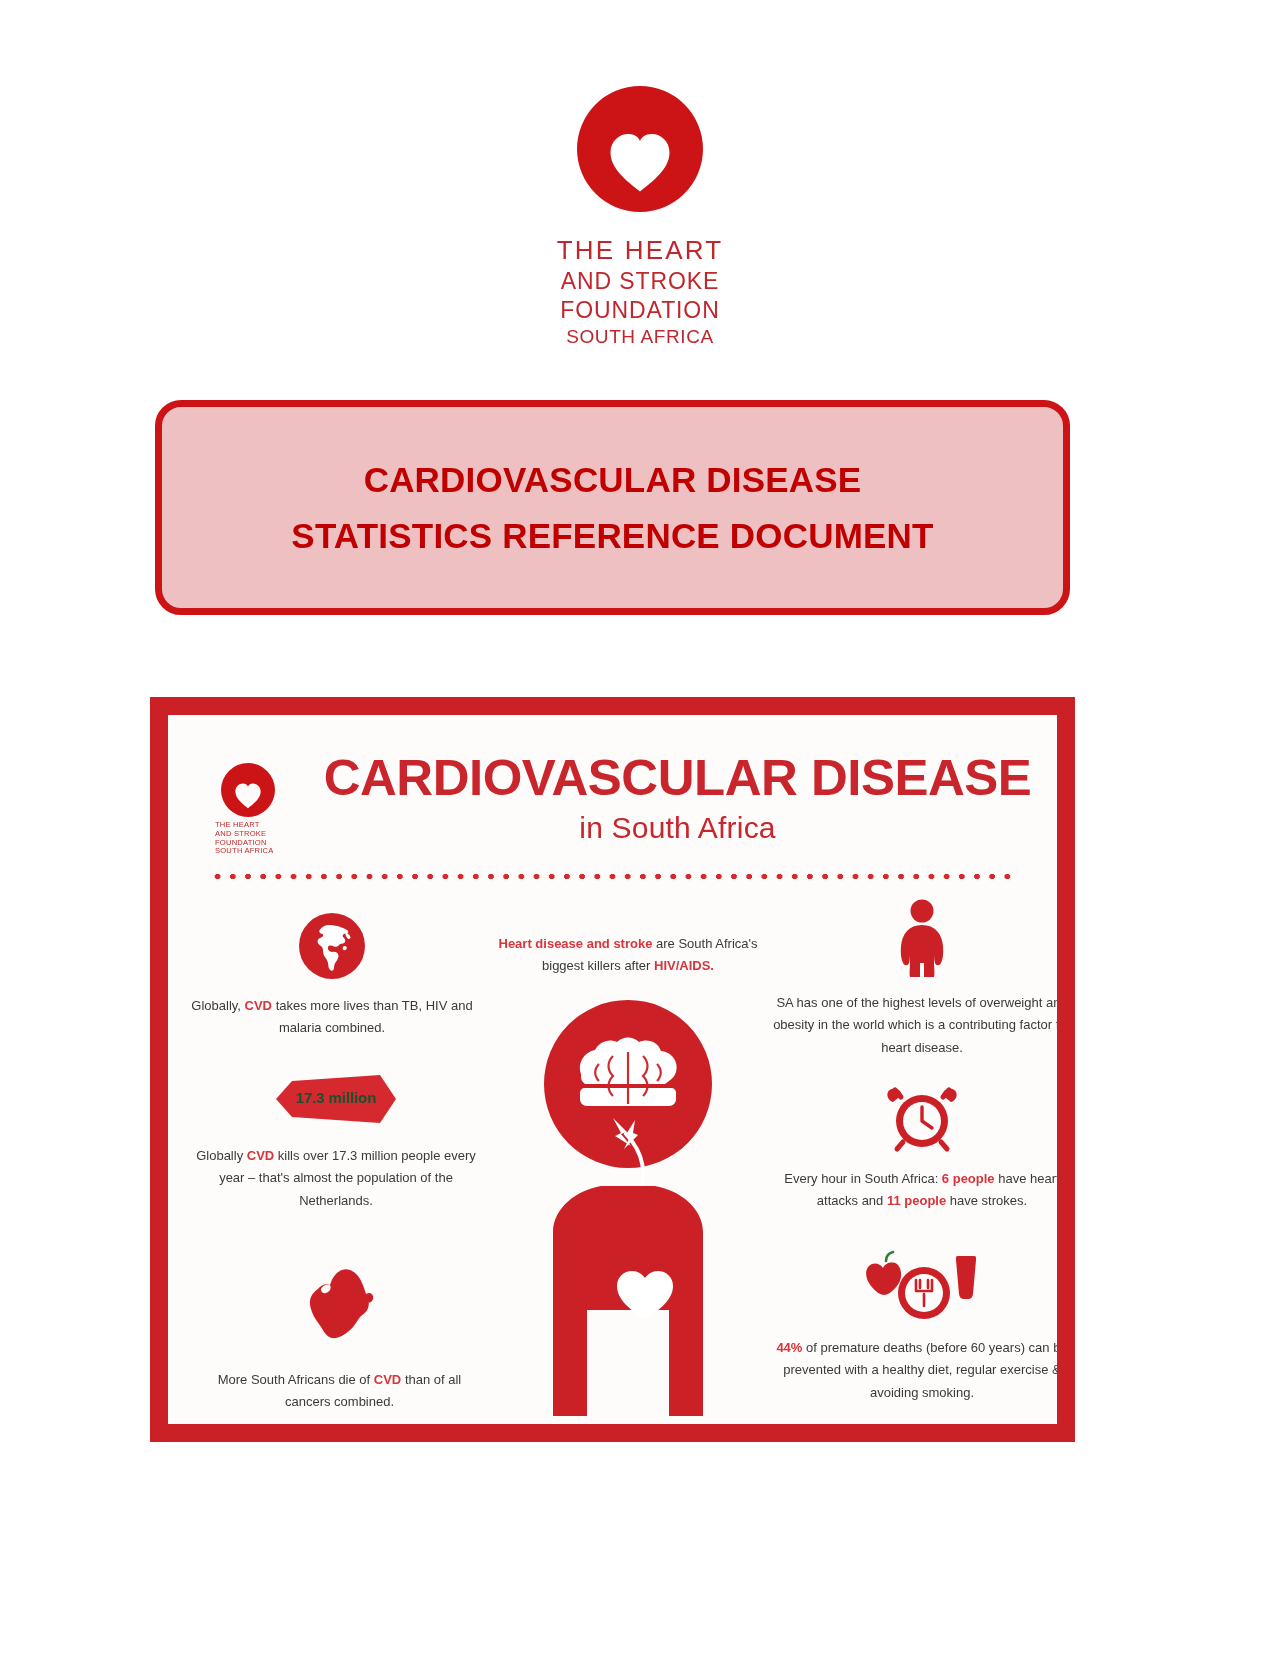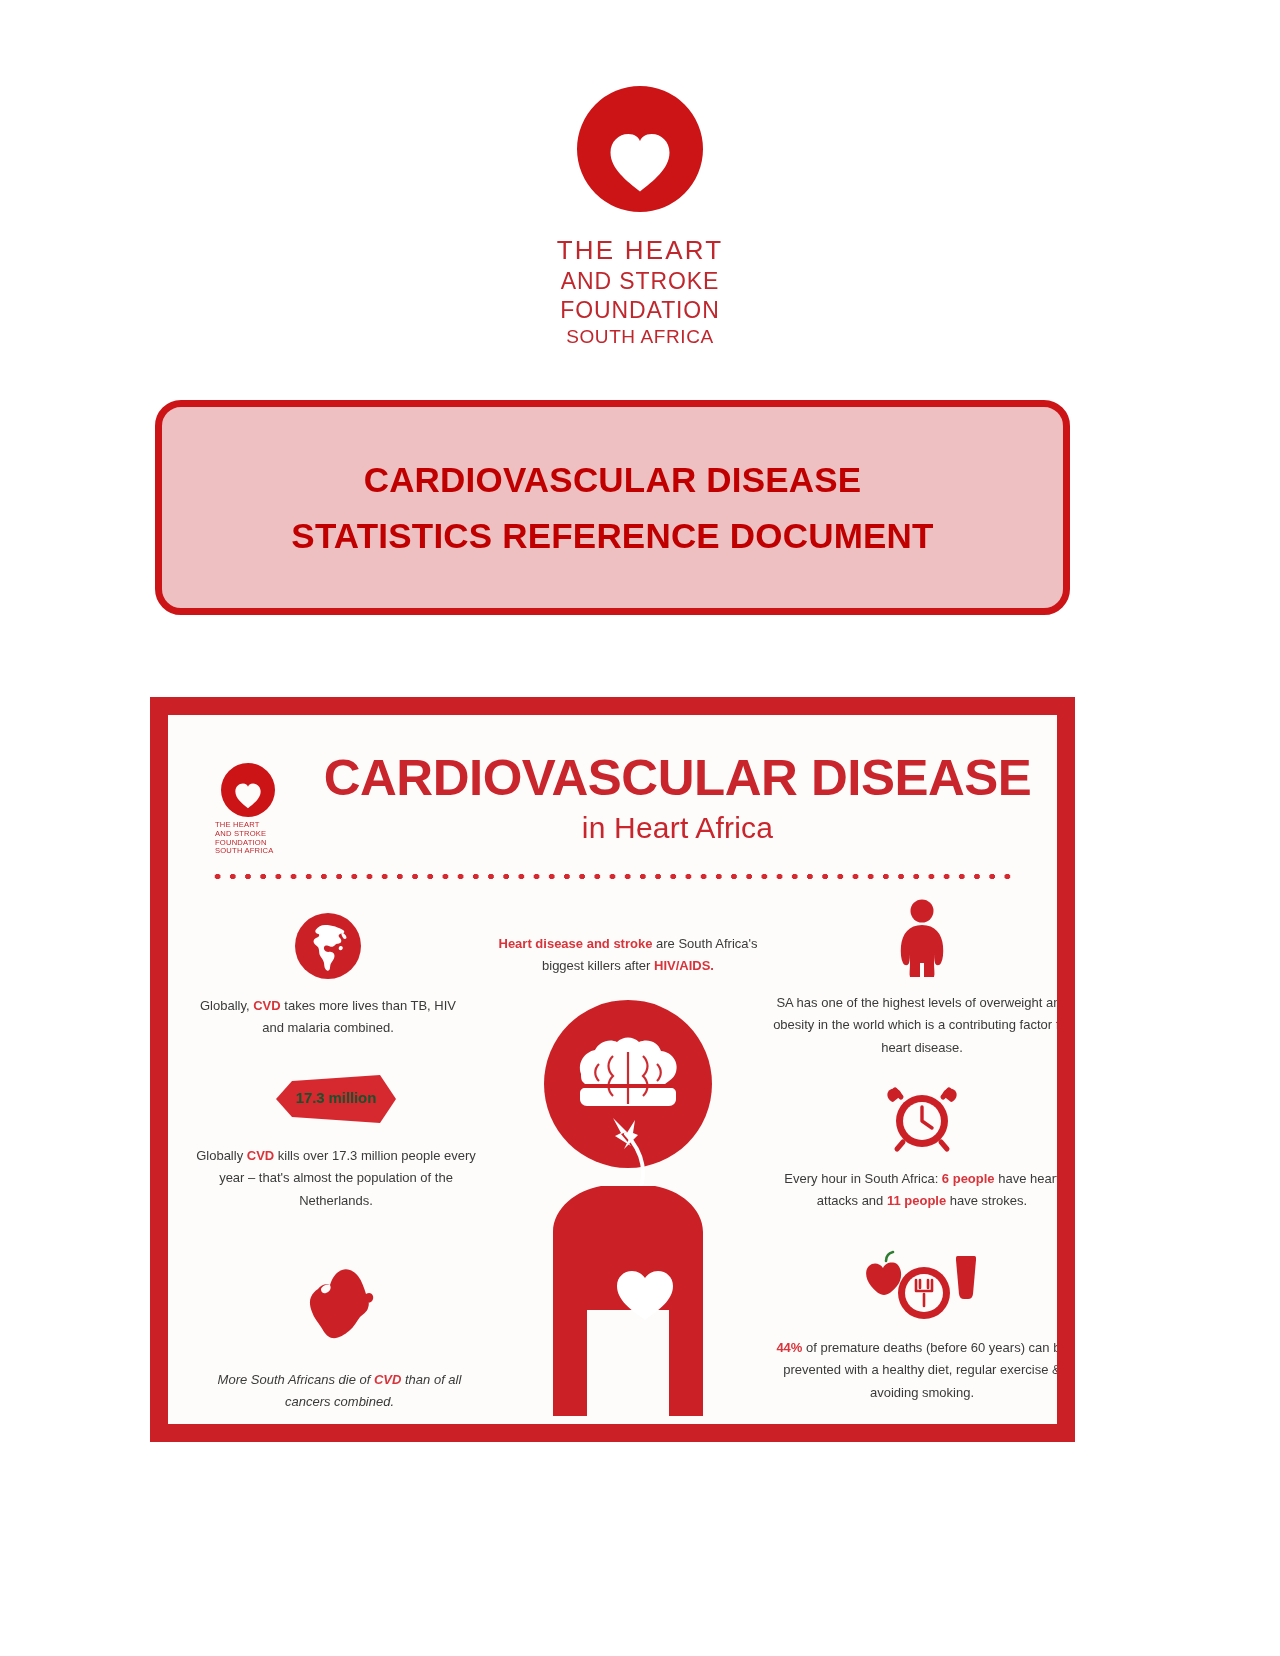--- a/index.html
+++ b/index.html
@@ -234,31 +234,31 @@
       </div>
       <div class="ig-logo-text">
         <div>THE HEART</div>
         <div>AND STROKE</div>
         <div>FOUNDATION</div>
         <div>SOUTH AFRICA</div>
       </div>
     </div>
     <div class="ig-title">
       <div class="ig-title-main">CARDIOVASCULAR DISEASE</div>
-      <div class="ig-title-sub">in Heart Africa</div>
+      <div class="ig-title-sub">in South Africa</div>
     </div>
   </div>
 
   <div class="dotted-rule"></div>
 
   <div class="cols">
 
     <div class="col col-left">
 
-      <div class="stat" style="position:absolute;top:18px;left:0;right:16px;">
+      <div class="stat" style="position:absolute;top:18px;left:0;right:8px;">
         <div class="icon-wrap">
           <svg width="66" height="66" viewBox="0 0 66 66" aria-hidden="true">
             <circle cx="33" cy="33" r="33" fill="#cc2027"></circle>
             <path fill="#ffffff" d="M30 12c-4 0-7 2-9 4.5 -1.6 2 0 4 1.5 4.3 1.8.3 2.2 1.4 1.2 2.6 -1 1.2-3.3 1.3-4.6 3.2 -1.2 1.8-.4 3.8 1.2 5.2 1.8 1.6 3.2 2.1 3.6 4.6 .4 2.6.1 4.4 1.4 6.6 1.2 2 3 3.8 3.6 6.5 .5 2.3.2 4.4 1.5 6.4 1.1 1.7 2.6 2.3 3.6 1.4 1-.9 1-2.6 1.2-4.4 .2-2.2 1.3-3.5 2.5-5.2 1.3-1.8 2-3.4 1.7-5.6 -.3-2.1-1.6-3-3.4-3.2 -2-.2-3.6.4-5.3-.6 -1.6-1-2.2-2.8-1.6-4.2 .6-1.4 2.2-1.7 3.8-1.4 1.8.3 3 1.3 4.6 1 1.5-.3 2.1-1.6 3.4-2.4 1.3-.8 2.8-.5 4.1-1.3 1.3-.8 1.6-2.3 1-3.6 -.6-1.3-2-1.8-2.3-3.1 -.3-1.3.6-2.2 1.8-2.6 1.2-.4 2.5-.2 3.4-1 .6-.6.5-1.4-.2-2.3C43.5 14.5 37.5 12 30 12Z"></path>
             <path fill="#ffffff" d="M48 20c1.5 1 3 2.4 3.4 4 .3 1.3-.6 2.1-1.6 2 -1.2-.1-1.8-1.2-2.4-2.3 -.6-1.1-1.2-2.3-.9-3.2 .2-.6.9-.8 1.5-.5Z"></path>
             <path fill="#ffffff" d="M45.5 33c1.2-.3 2.3.6 2.3 1.8 0 1.3-1 2.4-2.2 2.4 -1.2 0-2-.9-1.9-2 .1-1 .7-2 1.8-2.2Z"></path>
           </svg>
         </div>
         <div class="stat-text" style="margin-top:16px;">Globally, <b>CVD</b> takes more lives than TB, HIV and malaria combined.</div>
       </div>
@@ -266,21 +266,21 @@
       <div class="stat" style="position:absolute;top:180px;left:0;right:0;">
         <div class="hex-badge">
           <svg width="120" height="48" viewBox="0 0 120 48" aria-hidden="true">
             <polygon points="16,6 104,0 120,24 104,48 16,42 0,24" fill="#d6292f"></polygon>
           </svg>
           <div class="hex-label">17.3 million</div>
         </div>
         <div class="stat-text" style="margin-top:22px;">Globally <b>CVD</b> kills over 17.3 million people every year – that's almost the population of the Netherlands.</div>
       </div>
 
-      <div class="stat" style="position:absolute;top:370px;left:7px;right:0;font-style:italic;">
+      <div class="stat" style="position:absolute;top:370px;left:7px;right:0;">
         <div class="icon-wrap">
           <svg width="88" height="82" viewBox="0 0 88 82" aria-hidden="true">
             <path fill="#cc2027" d="M22 24 C25 20 30 18 34 20 C36 13 40 7 46 5 C52 3 58 6 62 11 C66 16 68 23 70 29 C72 34 74 38 72 43 C71 47 67 49 64 52 C61 56 58 62 53 66 C48 70 42 74 36 73 C31 72 28 67 25 62 C22 57 18 53 16 47 C14 42 13 36 15 32 C16.5 28.5 19 26 22 24 Z
                      M70 29 C73 27 76 28 77 31 C78 35 75 38 72 38 C70.5 38 69.5 36 69.5 34 C69.5 32 69.5 30 70 29Z"></path>
             <path fill="#fdfcfa" d="M34 20 C36 24 33 27 30 28 C27.5 29 25 27 25 24.5 C25 22 29 18.5 34 20Z"></path>
           </svg>
         </div>
         <div class="stat-text" style="margin-top:22px;">More South Africans die of <b>CVD</b> than of all cancers combined.</div>
       </div>
 

